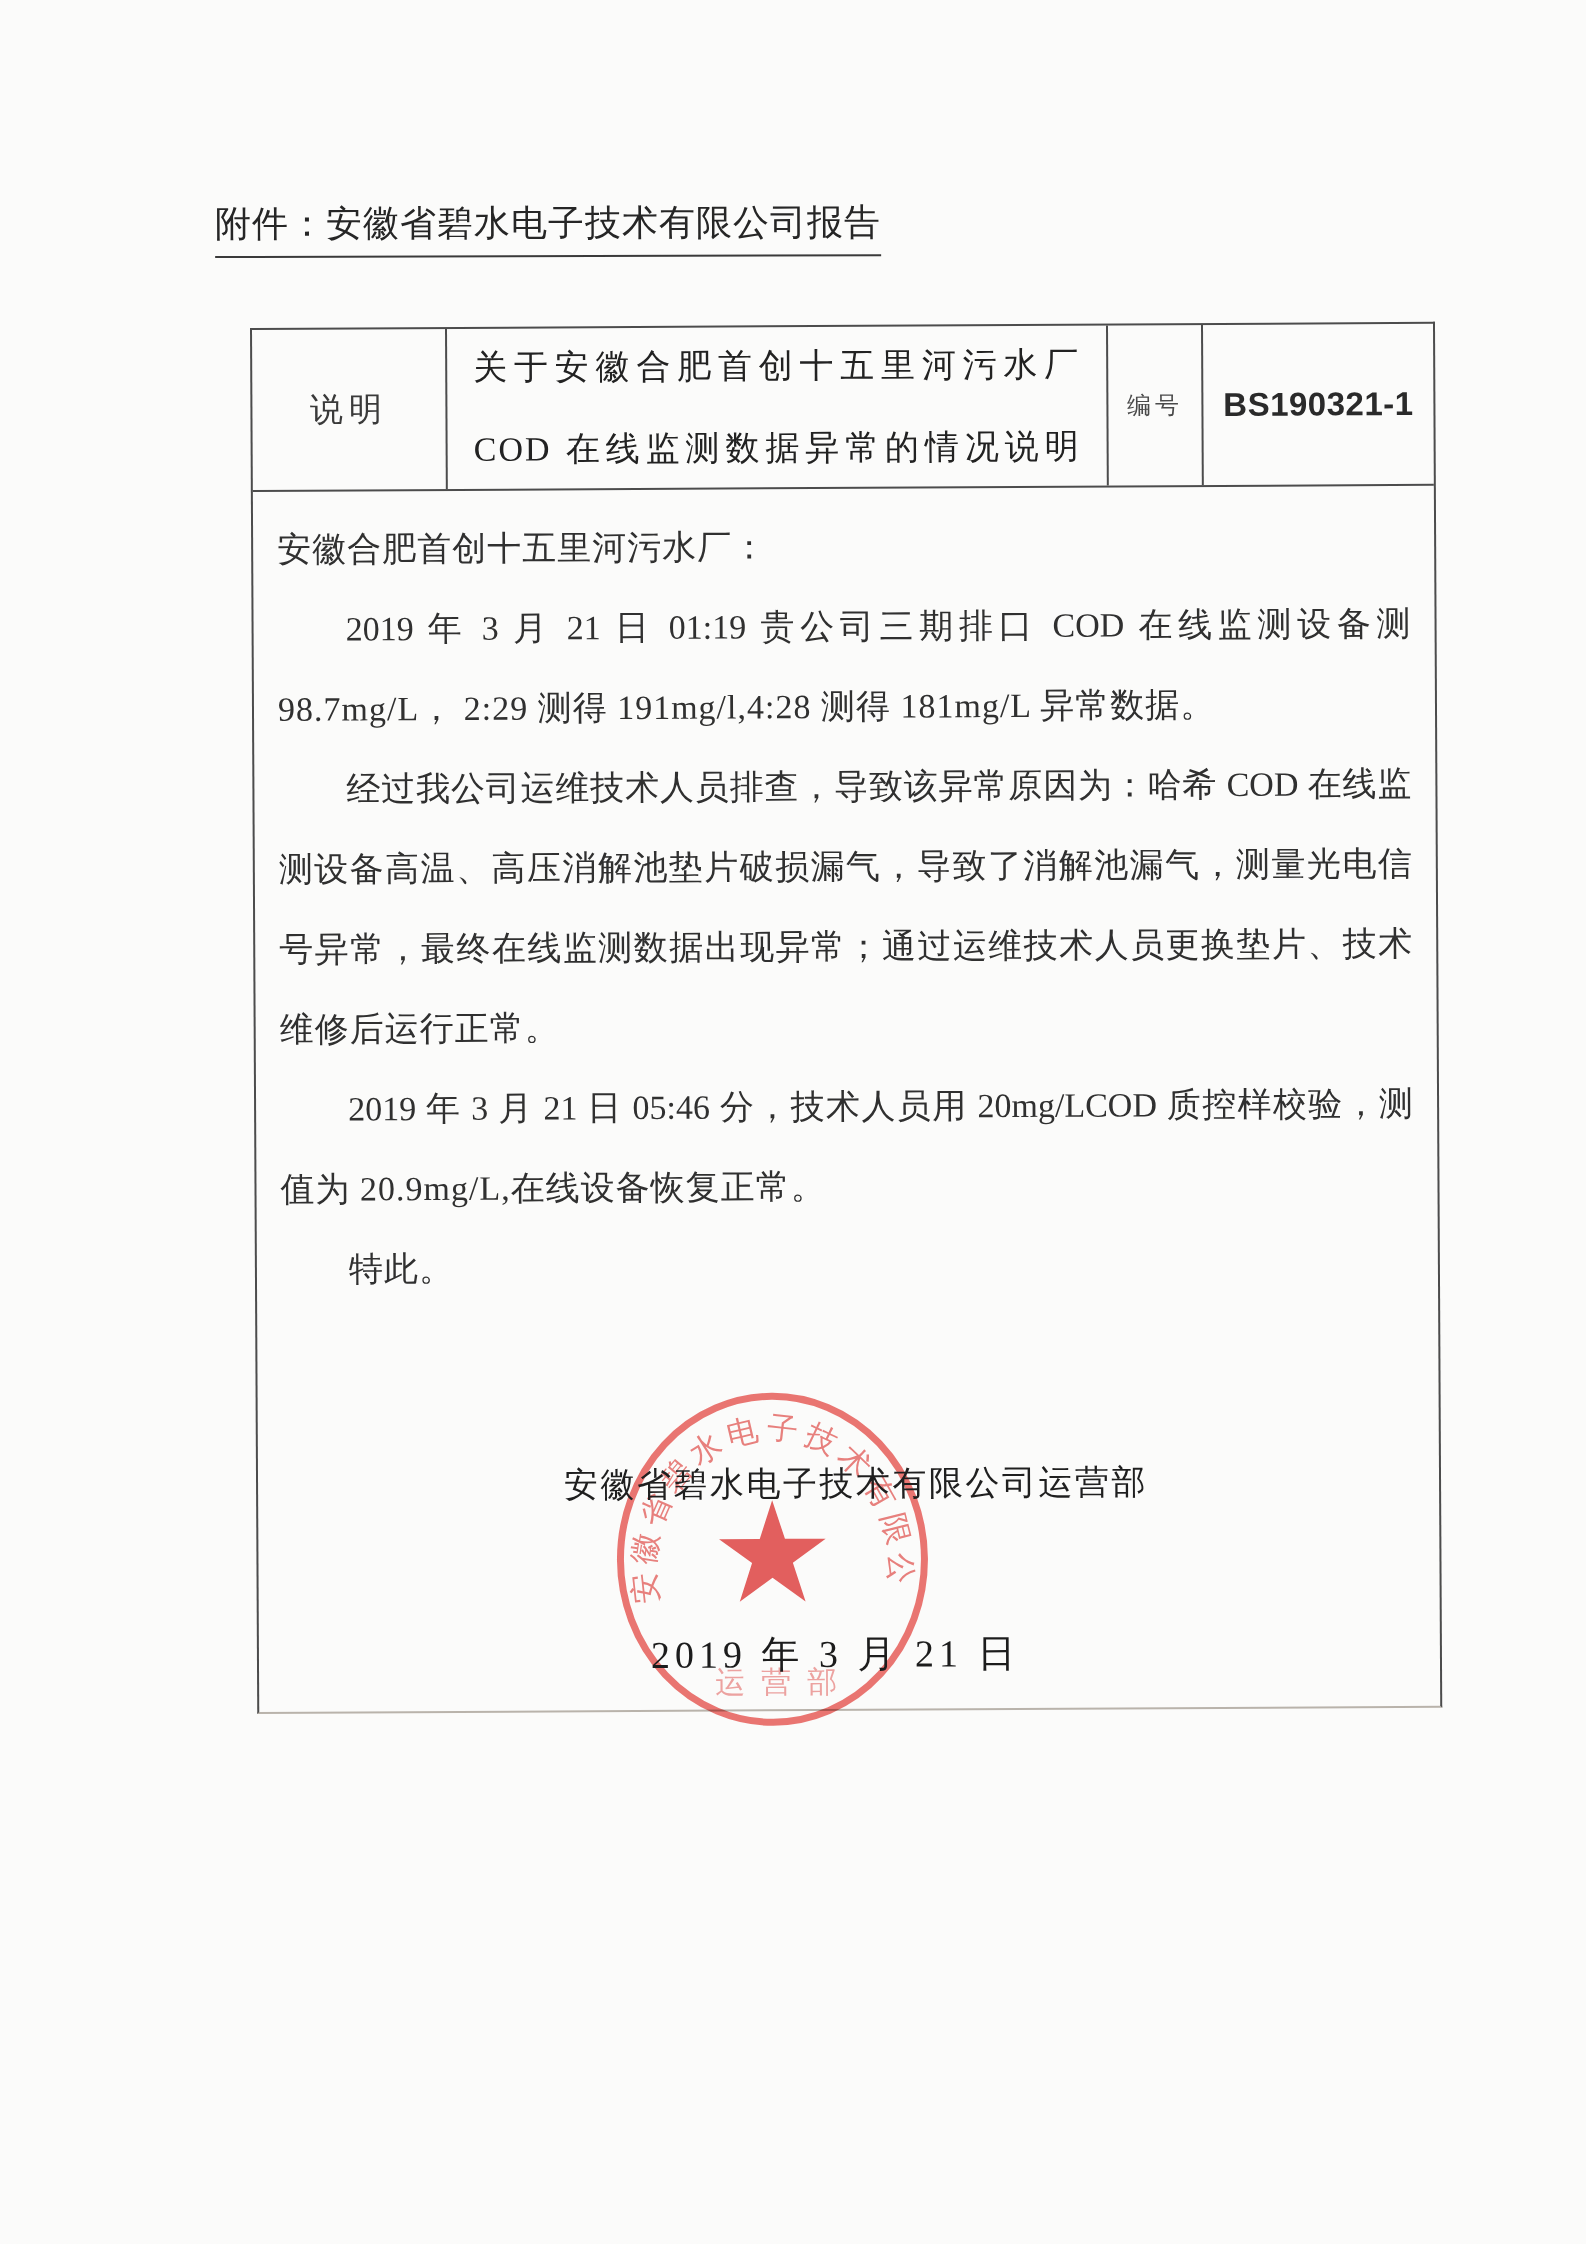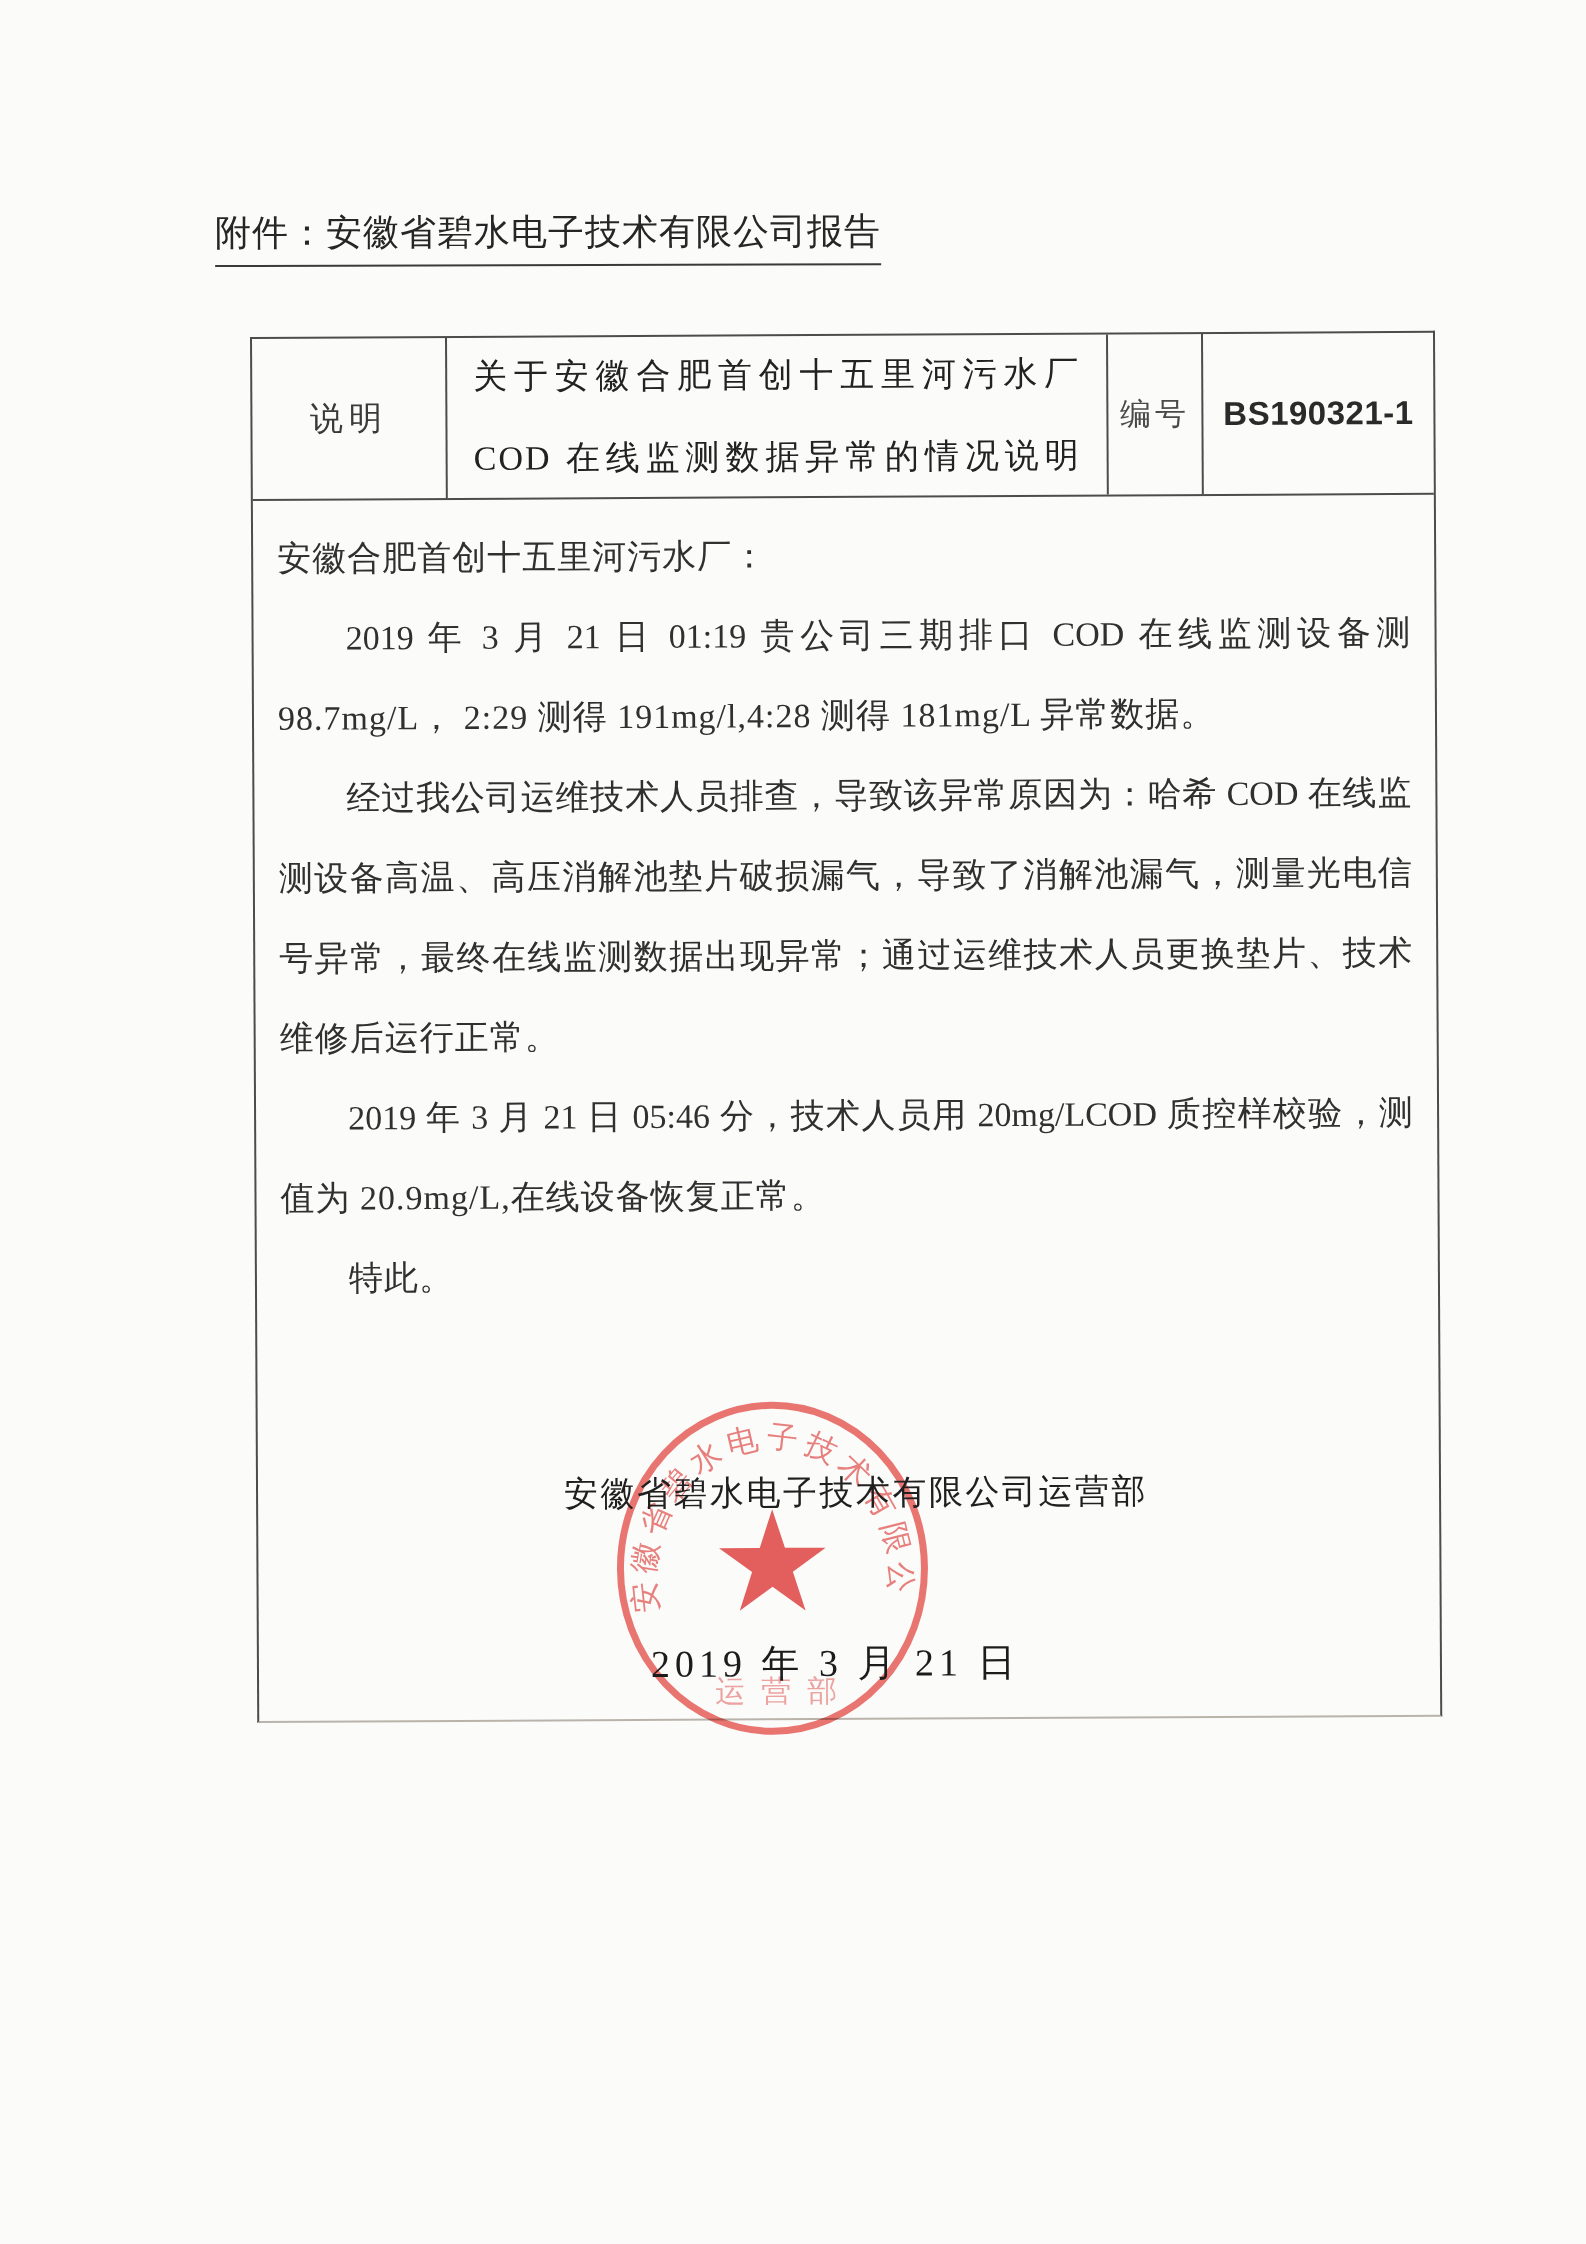--- a/index.html
+++ b/index.html
@@ -4,21 +4,21 @@
 <style>
   html,body{margin:0;padding:0;}
   body{
     width:1586px;height:2244px;
     background:#fbfbfa;
     font-family:"Liberation Serif","DejaVu Serif",serif;
     color:#2d2d2d;
     position:relative;
     overflow:hidden;
   }
-  .page{position:absolute;inset:0;margin-top:9px;}
+  .page{position:absolute;inset:0;}
 
   
   .attachment-heading{
     position:absolute;left:215px;top:200px;
     font-size:36px;letter-spacing:1px;color:#262626;
     border-bottom:2px solid #3a3a3a;padding-bottom:7px;
     transform:rotate(-0.15deg);transform-origin:left top;
   }
 
   
@@ -32,21 +32,21 @@
     display:grid;grid-template-columns:195px 661px 95px 1fr;
     border-bottom:2px solid #4c4c4c;height:160px;
   }
   .cell{box-sizing:border-box;display:flex;align-items:center;justify-content:center;}
   .label-cell{border-right:2px solid #4c4c4c;font-size:33px;letter-spacing:6px;color:#3a3a3a;}
   .title-cell{
     border-right:2px solid #4c4c4c;flex-direction:column;justify-content:center;
     padding:10px 26px;align-items:stretch;gap:36px;font-size:34px;color:#222;
   }
   .title-line{text-align:justify;text-align-last:justify;letter-spacing:2px;}
-  .number-label-cell{border-right:2px solid #4c4c4c;font-size:31px;letter-spacing:4px;color:#4a4a4a;}
+  .number-label-cell{border-right:2px solid #4c4c4c;font-size:24px;letter-spacing:4px;color:#4a4a4a;}
   .number-value-cell{
     font-family:"Liberation Sans","DejaVu Sans",sans-serif;
     font-size:33px;font-weight:600;color:#2a2a2a;letter-spacing:0.5px;
   }
 
   
   .body-cell{position:relative;height:1220px;padding:0;box-sizing:border-box;}
   #body-lines{padding:18px 24px 0 24px;}
   .body-line{
     font-size:34px;line-height:80px;height:80px;white-space:nowrap;

